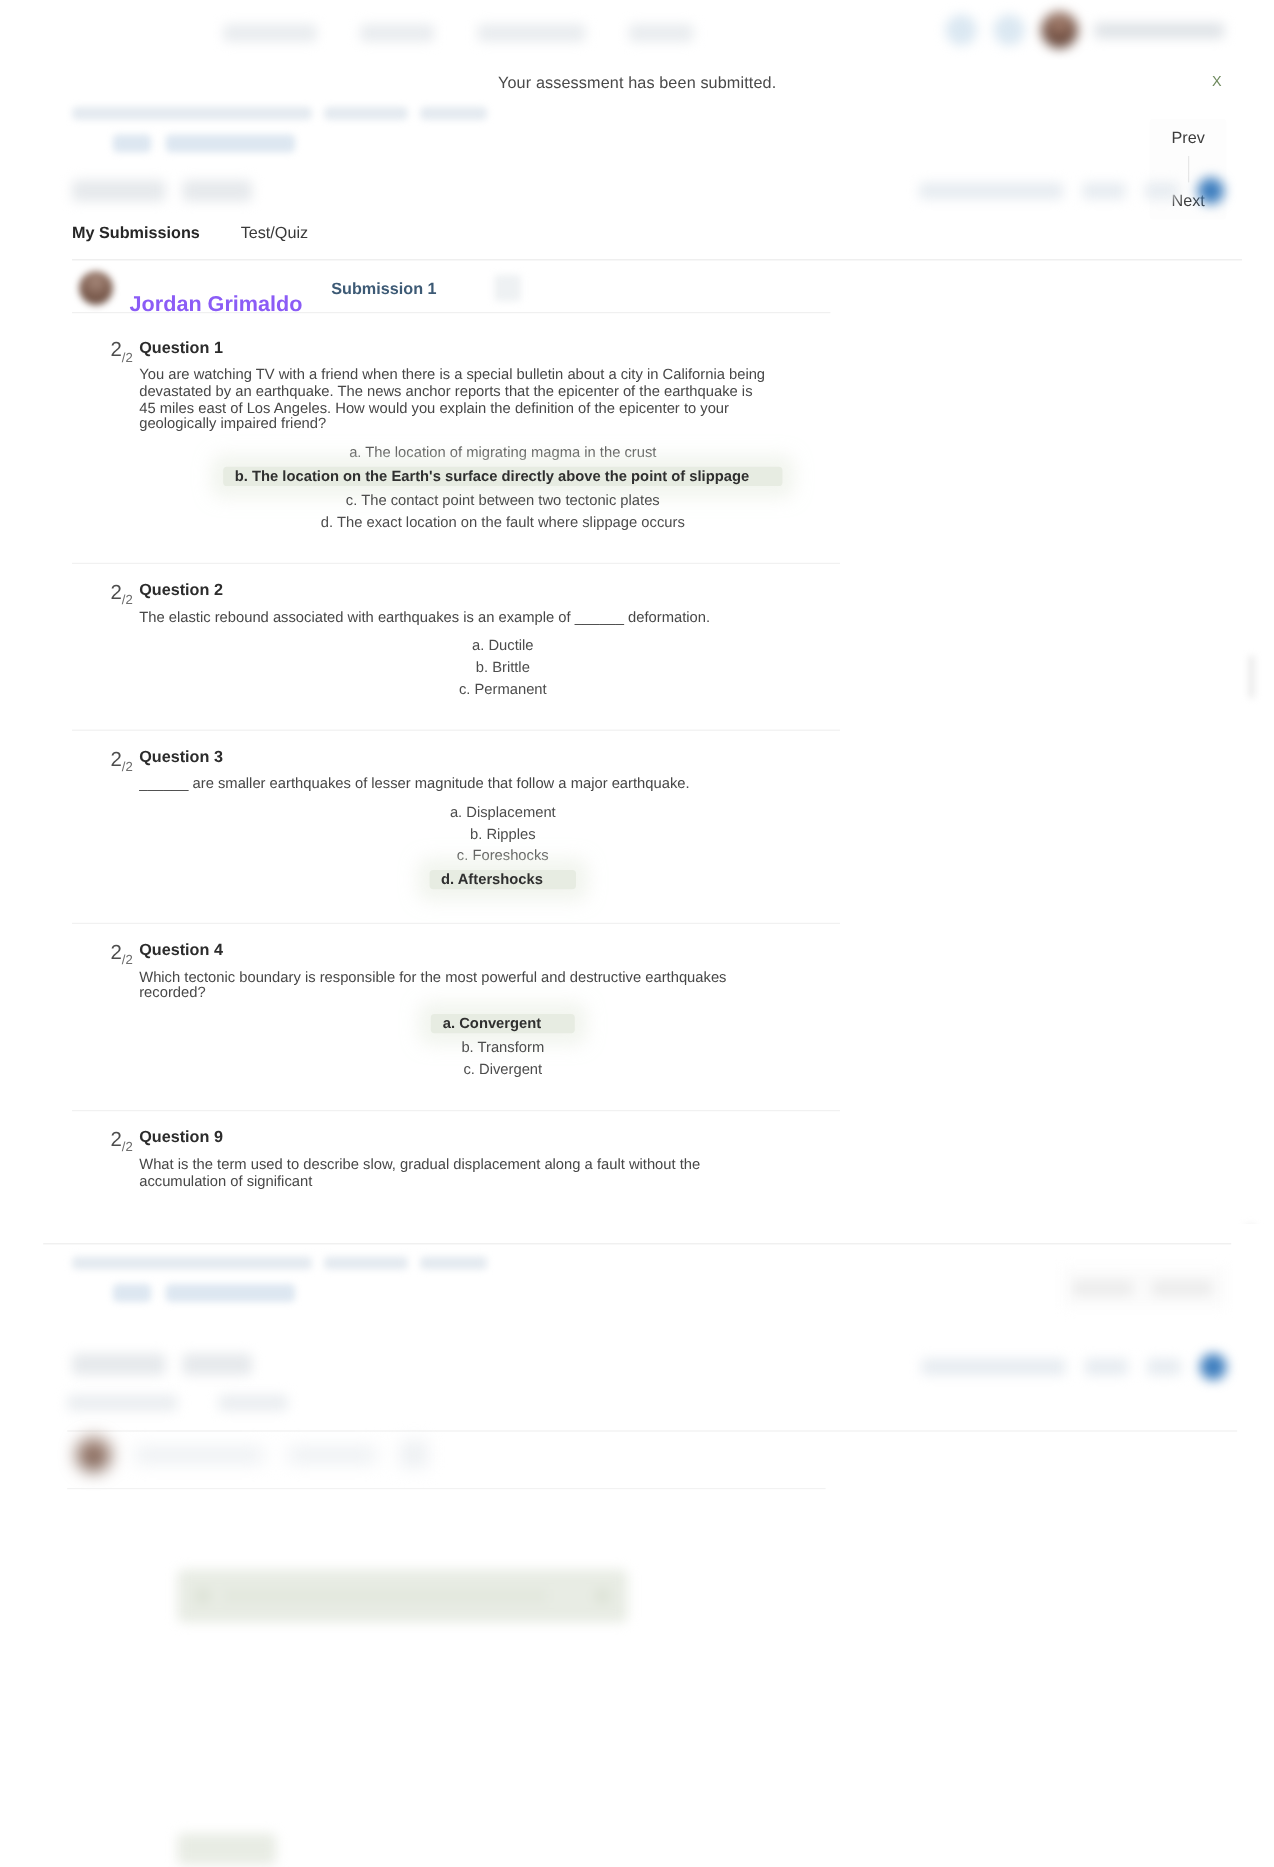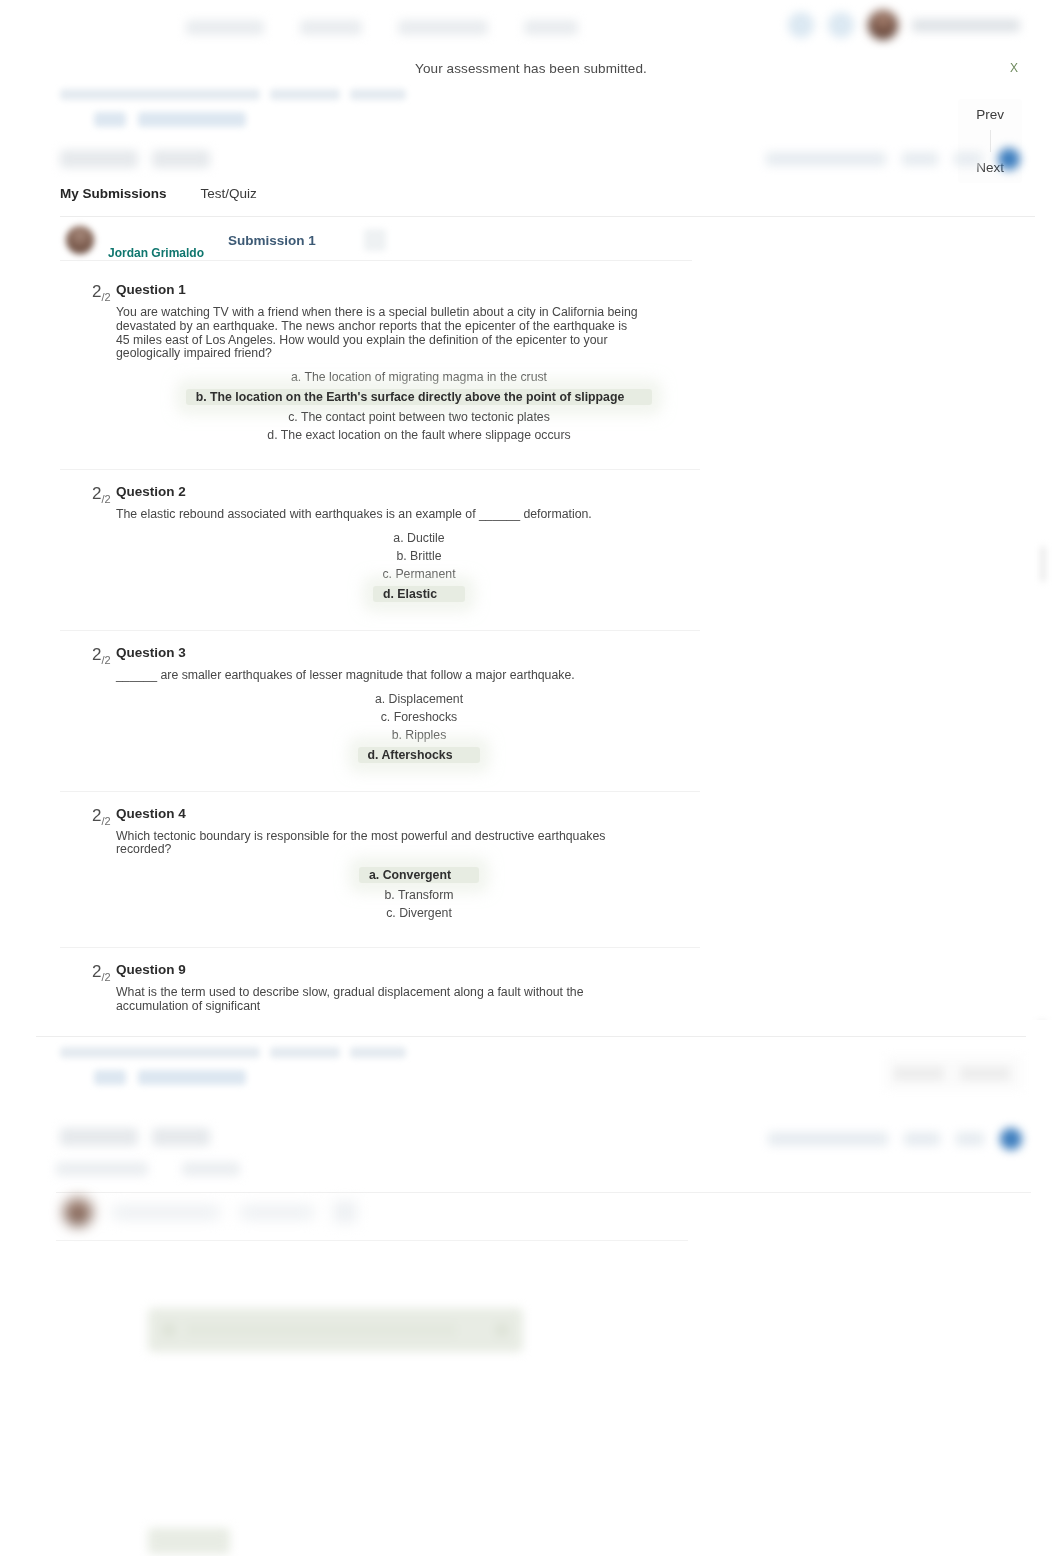--- a/index.html
+++ b/index.html
@@ -203,22 +203,22 @@
     align-items: center;
   }
   .sub-avatar {
     width: 28px; height: 28px;
     border-radius: 50%;
     background: radial-gradient(circle at 50% 30%, #a88a7c 0%, #7c5c4e 55%, #5a4034 100%);
     margin-left: 6px;
   }
   .sub-name {
     margin-left: 14px;
-    font-size: 12px;
-    color: #0f766e;
+    font-size: 18px;
+    color: #8b5cf6;
     font-weight: 600;
     cursor: pointer;
     margin-top: 26px;
   }
   .sub-number {
     margin-left: 24px;
     font-size: 13.5px;
     color: #3d5a75;
     font-weight: 600;
     cursor: pointer;
@@ -506,33 +506,32 @@
       </div>
       <div class="q-block">
         <div class="q-score"><span>2</span><span class="denom">/2</span></div>
         <div class="q-body">
           <div class="q-title">Question 2</div>
           <div class="q-text">The elastic rebound associated with earthquakes is an example of ______ deformation.</div>
           <div class="q-options">
             <div class="opt-row"><div class="q-option">a. Ductile</div></div>
             <div class="opt-row"><div class="q-option">b. Brittle</div></div>
             <div class="opt-row"><div class="q-option">c. Permanent</div></div>
-            <div class="opt-row"><div class="q-option selected">d. Elastic</div></div>
           </div>
         </div>
       </div>
       <div class="q-block">
         <div class="q-score"><span>2</span><span class="denom">/2</span></div>
         <div class="q-body">
           <div class="q-title">Question 3</div>
           <div class="q-text">______ are smaller earthquakes of lesser magnitude that follow a major earthquake.</div>
           <div class="q-options">
             <div class="opt-row"><div class="q-option">a. Displacement</div></div>
+            <div class="opt-row"><div class="q-option">b. Ripples</div></div>
             <div class="opt-row"><div class="q-option">c. Foreshocks</div></div>
-            <div class="opt-row"><div class="q-option">b. Ripples</div></div>
             <div class="opt-row"><div class="q-option selected">d. Aftershocks</div></div>
           </div>
         </div>
       </div>
       <div class="q-block">
         <div class="q-score"><span>2</span><span class="denom">/2</span></div>
         <div class="q-body">
           <div class="q-title">Question 4</div>
           <div class="q-text">Which tectonic boundary is responsible for the most powerful and destructive earthquakes recorded?</div>
           <div class="q-options">

